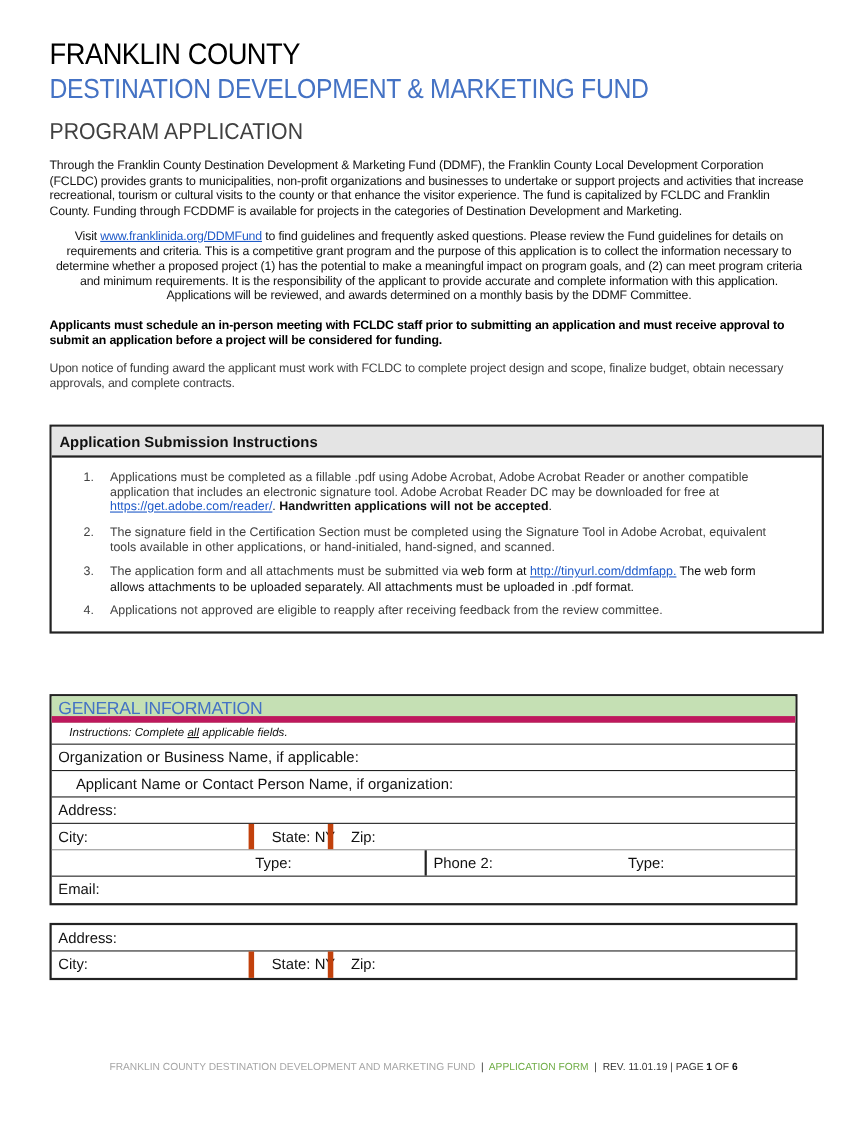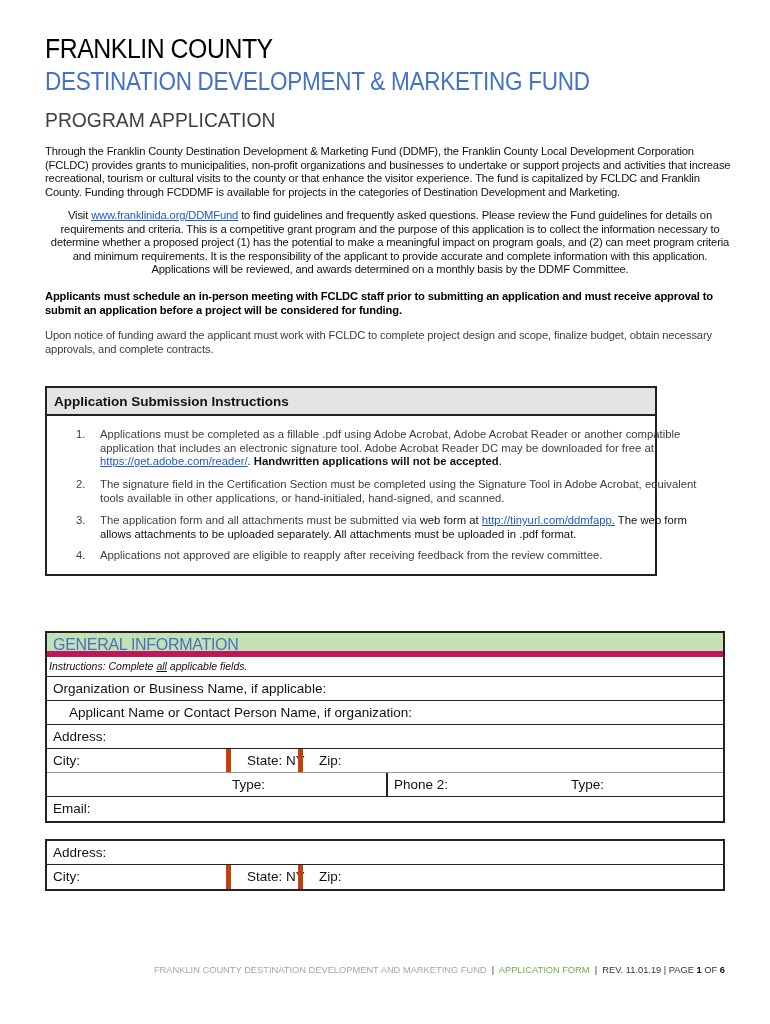--- a/index.html
+++ b/index.html
@@ -10,44 +10,44 @@
   .h2 { position: absolute; left: 0; top: 67px; font-size: 25px; color: #4472c4; letter-spacing: -0.3px; transform: scaleX(0.9); transform-origin: left; white-space: nowrap; }
   .h3 { position: absolute; left: 0; top: 108px; font-size: 21px; color: #404040; transform: scaleX(0.92); transform-origin: left; white-space: nowrap; }
 
   .para { position: absolute; left: 0; width: 690px; font-size: 11.2px; line-height: 13.5px; color: #111; letter-spacing: -0.15px; }
   .para a { color: #1f5ac8; text-decoration: underline; }
   .p1 { top: 145px; }
   .p2 { top: 209px; text-align: center; }
   .p3 { top: 290px; font-weight: bold; color: #000; }
   .p4 { top: 329px; color: #404040; }
 
-  .instr-box { position: absolute; left: 0; top: 386px; width: 612px; height: 190px; border: 2px solid #222; box-sizing: border-box; }
+  .instr-box { position: absolute; left: 0; top: 386px; width: 704px; height: 190px; border: 2px solid #222; box-sizing: border-box; }
   .instr-head { height: 28px; background: #e4e4e4; border-bottom: 2px solid #222; font-weight: bold; font-size: 13.5px; padding: 6px 0 0 7px; box-sizing: border-box; color: #111; }
   .instr-list { margin: 0; padding: 0; list-style: none; }
   .instr-item { position: absolute; left: 0; width: 680px; font-size: 11.3px; line-height: 13.5px; color: #404040; }
   .instr-num { position: absolute; left: 29px; }
   .instr-text { position: absolute; left: 53px; width: 610px; }
   .instr-text a { color: #1f5ac8; text-decoration: underline; }
   .instr-text b { color: #111; }
   .instr-text .dk { color: #111; }
 
   .gi-box { position: absolute; left: 0; top: 631px; width: 680px; border: 2px solid #222; box-sizing: border-box; }
   .gi-head { height: 24px; background: #c5e0b4; border-bottom: 6px solid #be185d; box-sizing: border-box; color: #4472c4; font-size: 16px; padding: 3px 0 0 6px; letter-spacing: -0.3px; }
   .row { position: relative; border-bottom: 1px solid #222; height: 24px; box-sizing: border-box; font-size: 13.5px; color: #111; }
   .row:last-child { border-bottom: none; }
-  .row.small { height: 20px; font-size: 10.5px; font-style: italic; padding: 3px 0 0 2px; }
+  .row.small { height: 20px; font-size: 10.5px; font-style: italic; padding: 3px 0 0 16px; }
   .row.small u { text-decoration: underline; }
   .row.gray-bot { border-bottom: 1px solid #999; }
   .cell { position: absolute; top: 0; height: 100%; box-sizing: border-box; padding: 4px 0 0 6px; white-space: nowrap; }
   .cell.vdiv-light { border-left: 5px solid #c2410c; padding-left: 16px; }
   .cell.vdiv-dark { border-left: 2px solid #222; }
 
   .pl-box { position: absolute; left: 0; top: 839px; width: 680px; border: 2px solid #222; box-sizing: border-box; }
 
-  .footer { position: absolute; left: 0; top: 965px; width: 680px; text-align: right; font-size: 9.3px; color: #a6a6a6; white-space: nowrap; }
+  .footer { position: absolute; left: 0; top: 965px; width: 680px; text-align: center; font-size: 9.3px; color: #a6a6a6; white-space: nowrap; }
   .footer .green { color: #70ad47; }
   .footer .dark { color: #333; }
   .footer .bold { font-weight: bold; color: #111; }
 </style>
 </head>
 <body>
 
 <div class="page">
 
   <div class="h1">FRANKLIN COUNTY</div>

